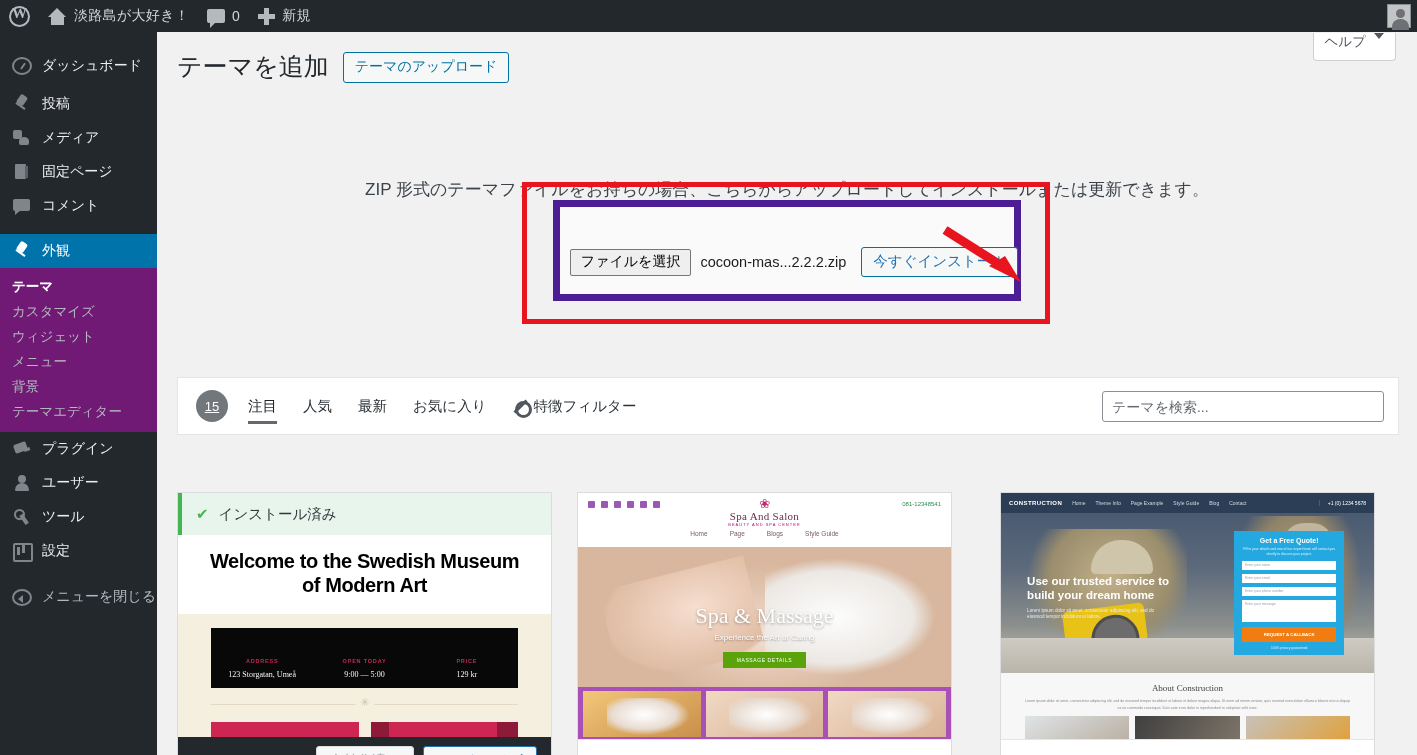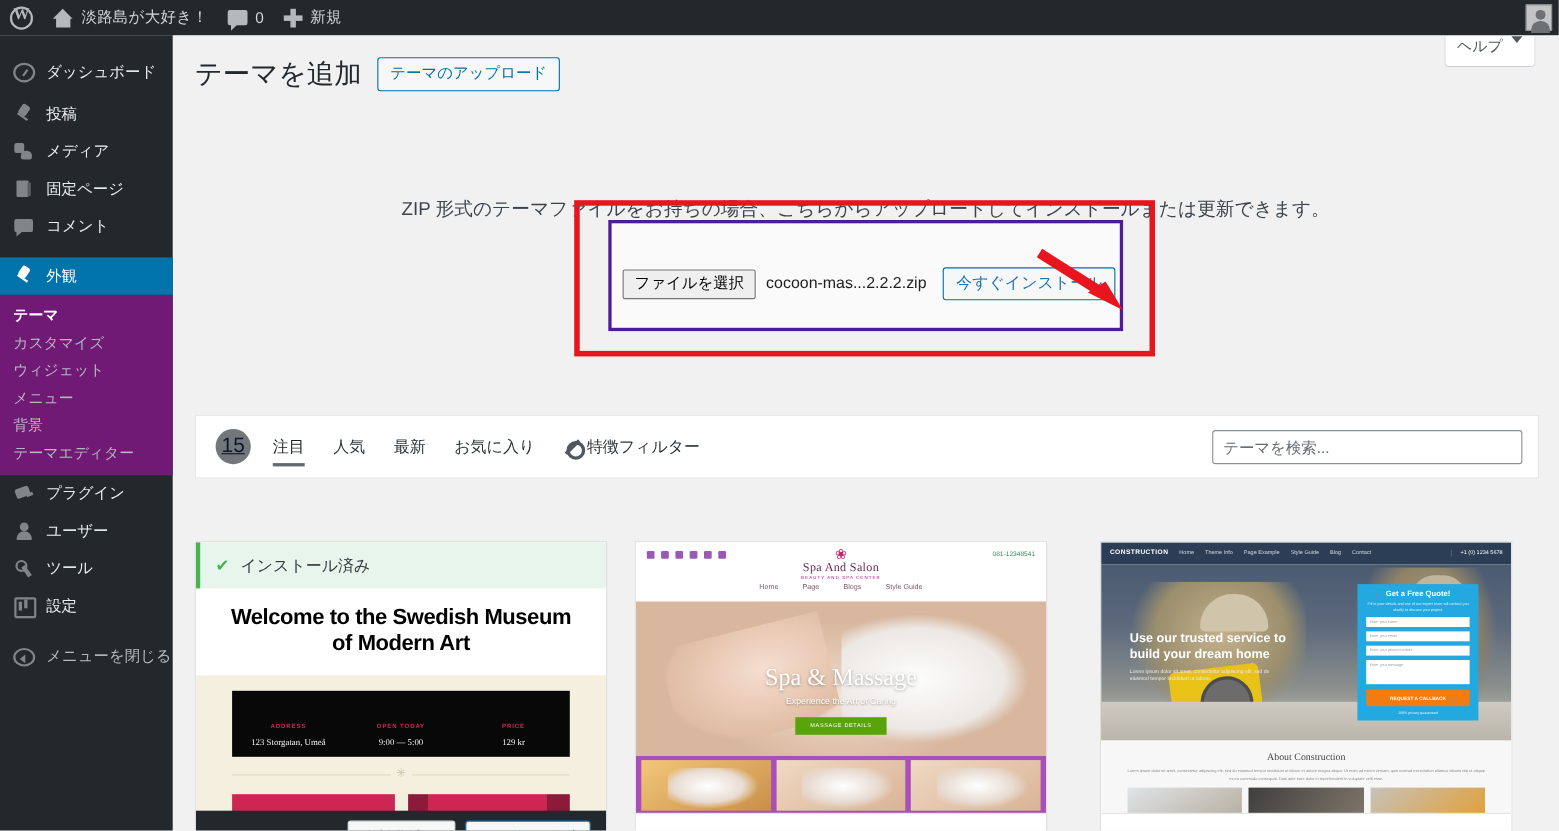--- a/index.html
+++ b/index.html
@@ -175,21 +175,21 @@
   
   #redbox {
     position: absolute; left: 365px; top: 150px;
     width: 528px; height: 142px;
     border: 5px solid #e8141e;
     background: transparent; z-index: 12;
   }
   #upload-panel {
     position: absolute; left: 396px; top: 168px;
     width: 468px; height: 101px;
-    background: #fafafa; border: 3px solid #4c1d95;
+    background: #fafafa; border: 7px solid #4c1d95;
   }
   #upload-row {
     position: absolute; left: 0; top: 40px; width: 468px;
     display: flex; align-items: center; justify-content: center; gap: 9px;
   }
   #file-select-btn {
     border: 1px solid #767676; background: #efefef;
     border-radius: 2px; padding: 3px 10px 4px;
     font-size: 14px; color: #000;
   }
@@ -203,23 +203,23 @@
 
   
   #filter-bar {
     position: absolute; left: 20px; top: 345px;
     width: 1222px; height: 58px;
     background: #fff; border: 1px solid #e2e4e7;
     display: flex; align-items: center;
   }
   #theme-count {
     width: 32px; height: 32px; border-radius: 50%;
-    background: #72777c; color: #0f172a;
+    background: #72777c; color: #ffffff;
     display: flex; align-items: center; justify-content: center;
-    font-size: 19px; margin-left: 18px; margin-right: 20px; text-decoration: underline;
+    font-size: 13px; margin-left: 18px; margin-right: 20px; text-decoration: underline;
   }
   .ftab {
     font-size: 14.5px; color: #2c3338; margin-right: 26px;
     height: 58px; display: flex; align-items: center; position: relative;
     white-space: nowrap;
   }
   .ftab.active { color: #1d2327; }
   .ftab.active::after {
     content: ""; position: absolute; left: 0; right: 0; bottom: 11px;
     height: 3px; background: #646970;

